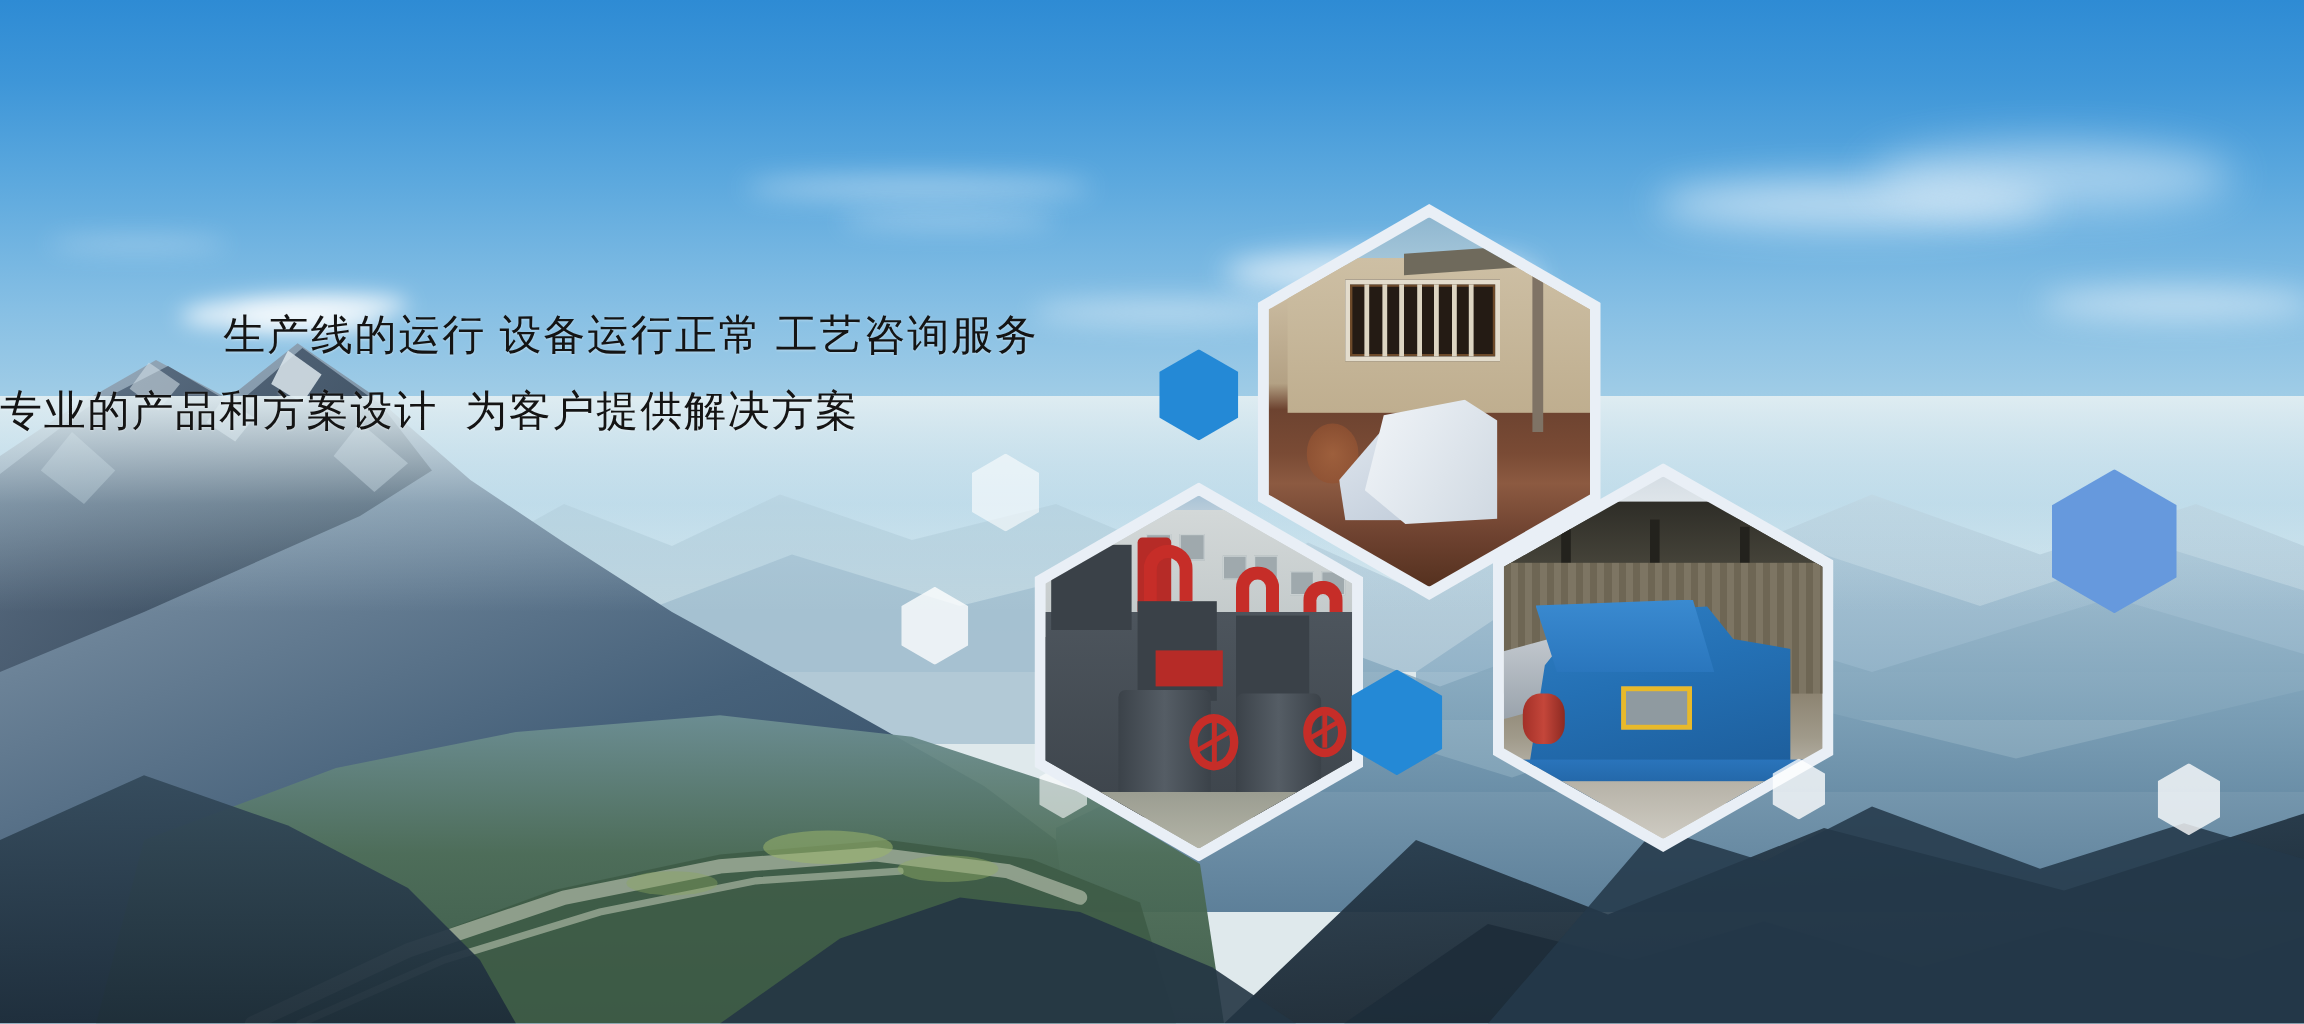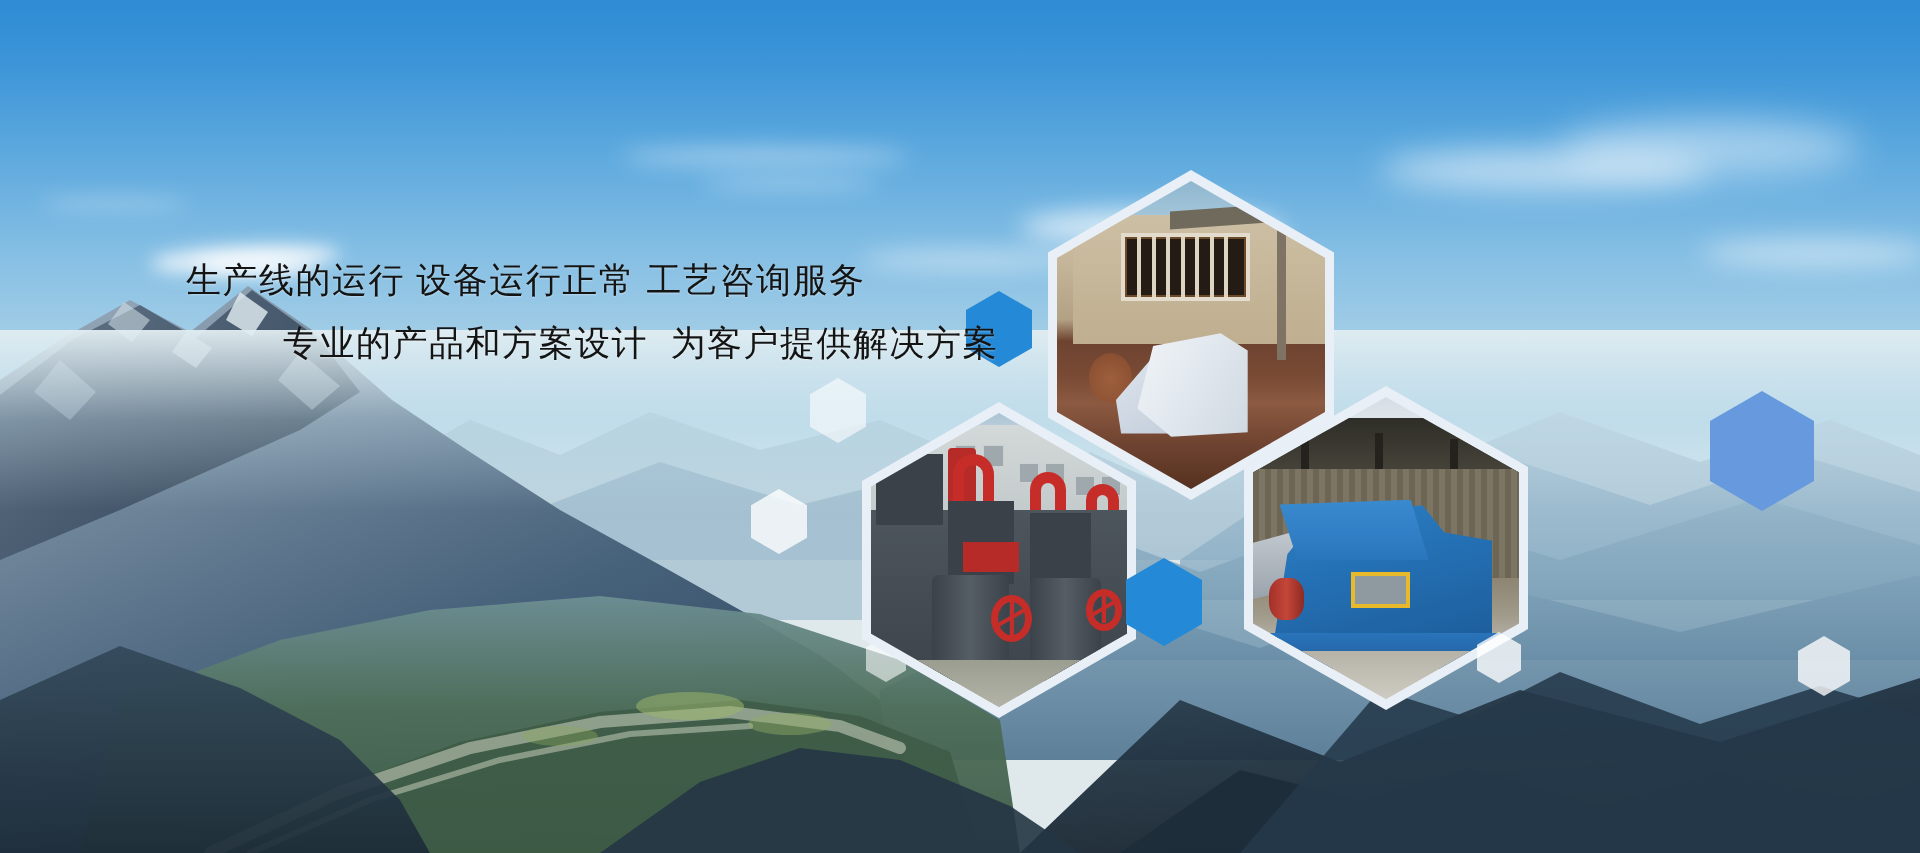--- a/index.html
+++ b/index.html
@@ -70,21 +70,21 @@
   .hl-line {
     color:#141414;
     font-size:35px;
     line-height:1.0;
     letter-spacing:1.5px;
     font-weight:400;
     white-space:pre;
     text-shadow:0 1px 2px rgba(255,255,255,.35);
   }
   .hl-line.l1 { margin-left:186px; margin-bottom:28px; }
-  .hl-line.l2 { margin-left:283px; }
+  .hl-line.l2 { }
 
   
   .hex {
     position:absolute;
     clip-path:polygon(50% 0%, 100% 25%, 100% 75%, 50% 100%, 0% 75%, 0% 25%);
   }
   .hex-photo {
     position:absolute;
     clip-path:polygon(50% 0%, 100% 25%, 100% 75%, 50% 100%, 0% 75%, 0% 25%);
     background:#eaf1f7;

